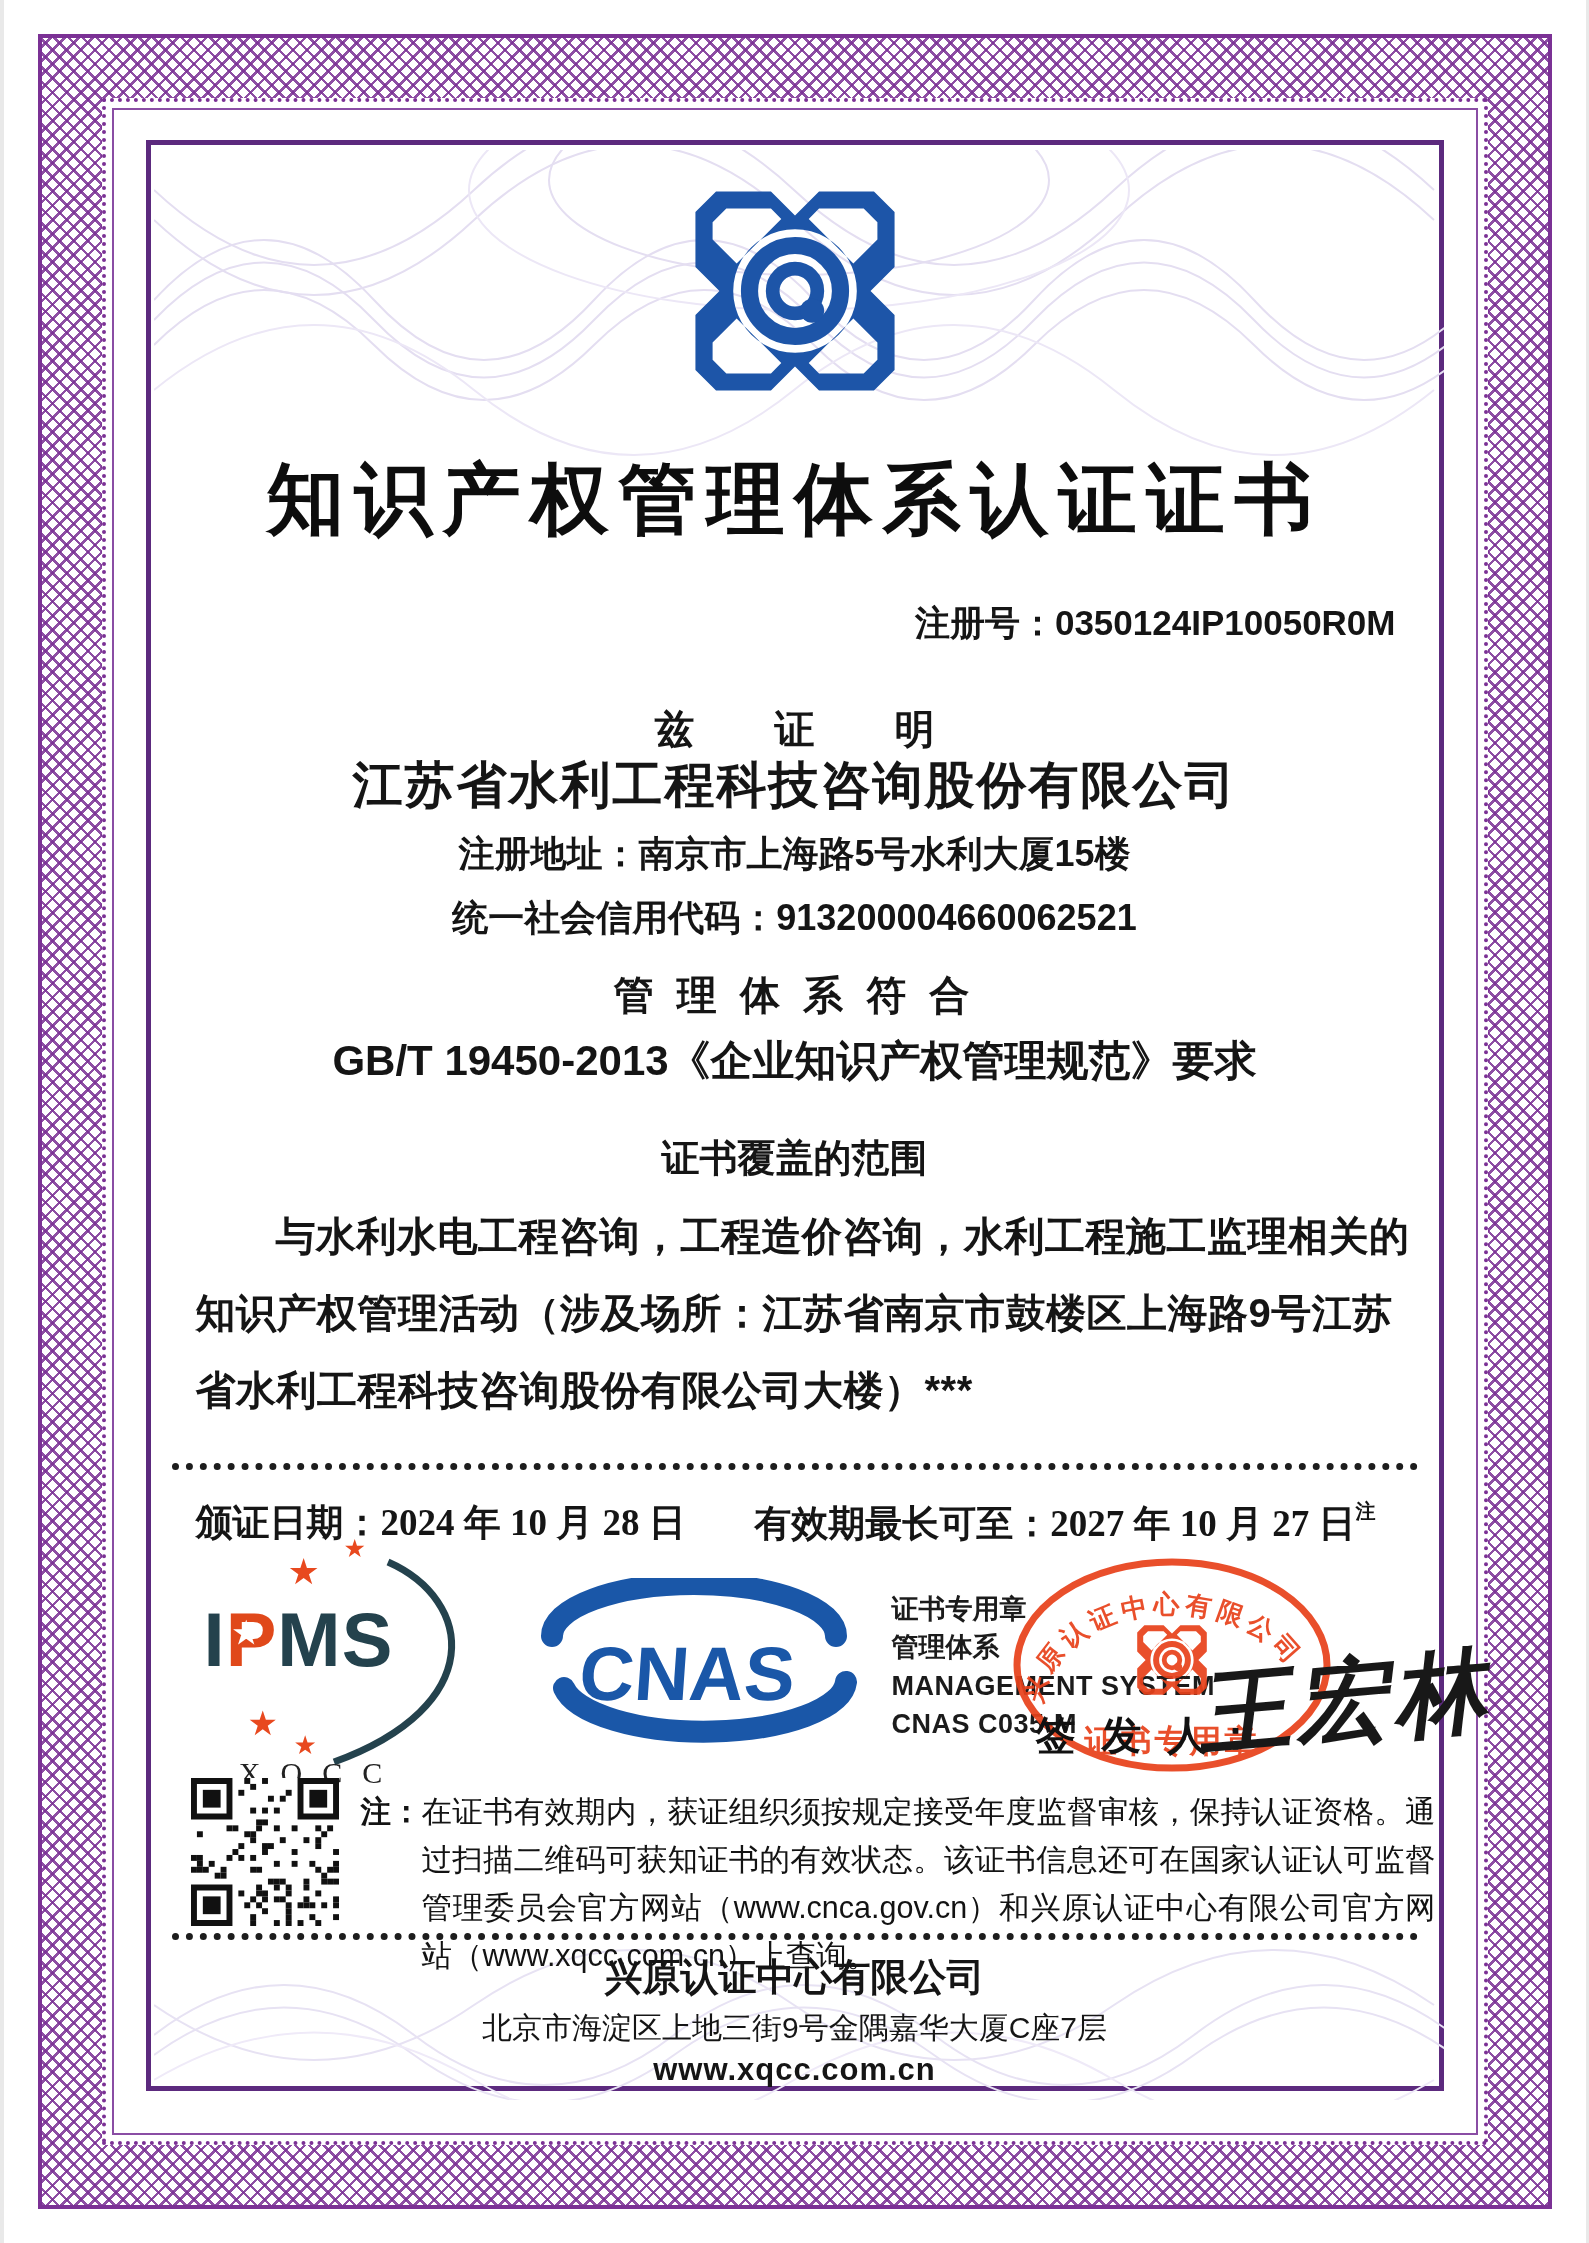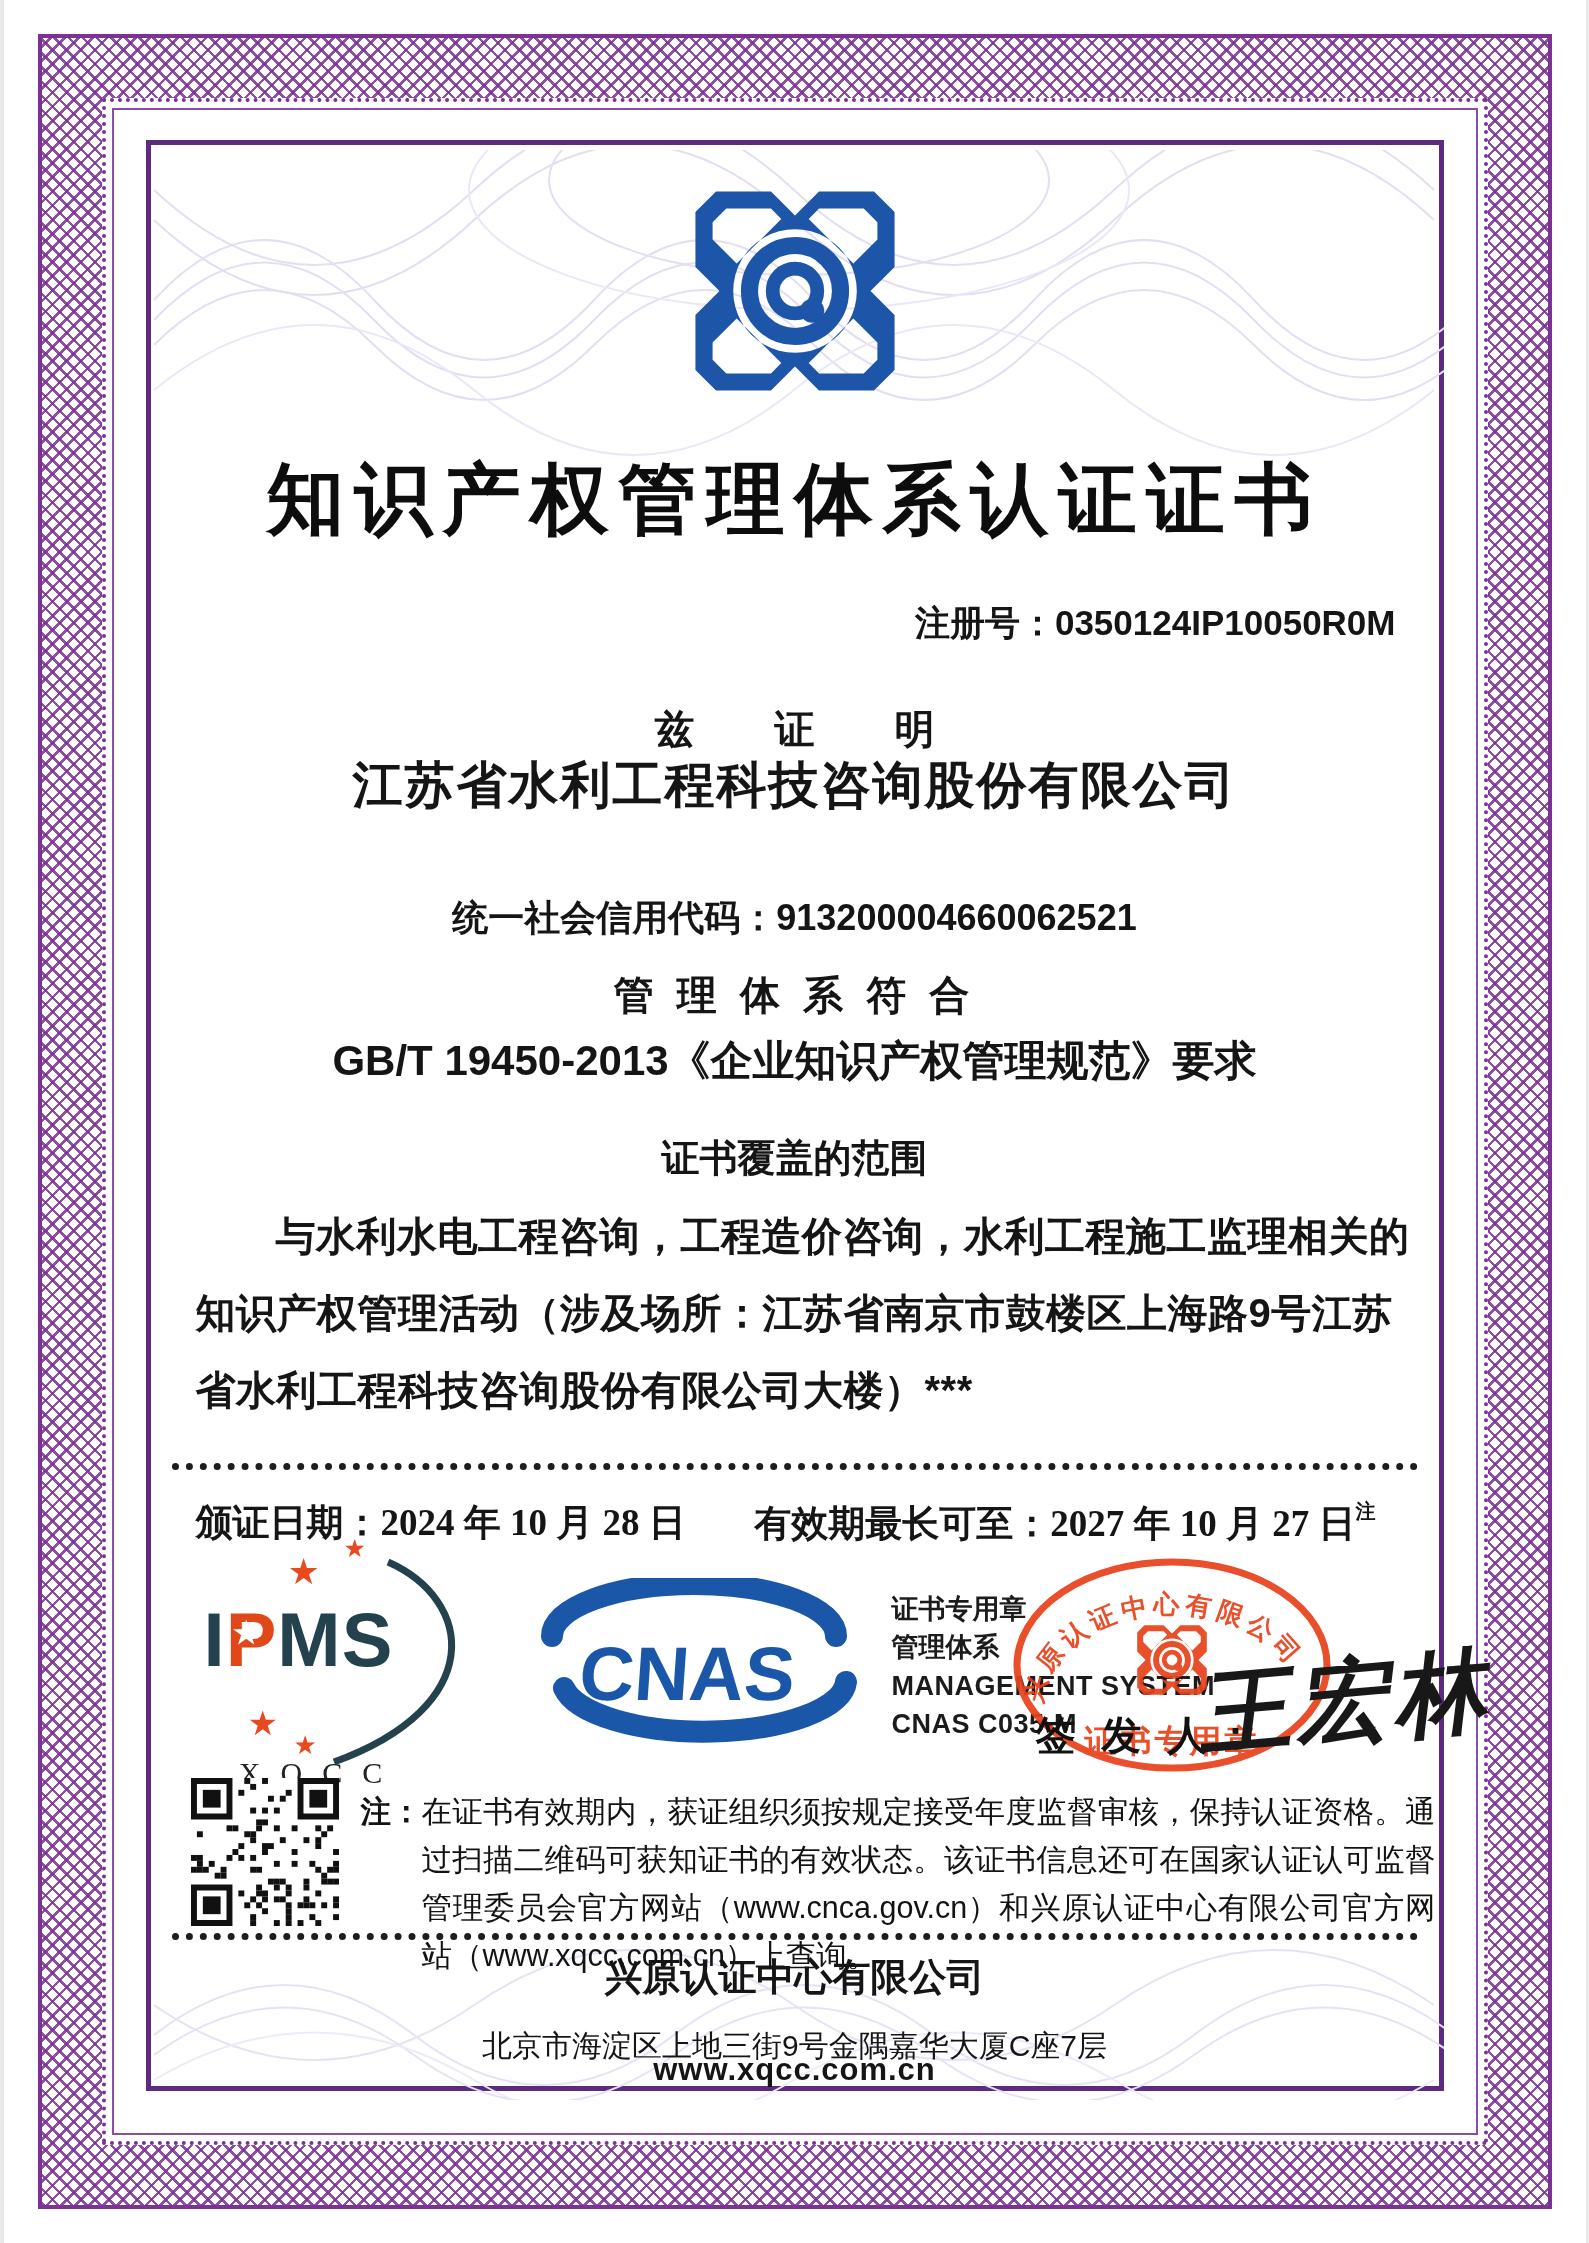--- a/index.html
+++ b/index.html
@@ -75,21 +75,21 @@
 
   
   .qr{ position:absolute; left:187px; top:1778px; width:148px; height:148px;}
   .note{ position:absolute; left:357px; top:1788px; width:1075px; display:flex;
          font-size:30.5px; line-height:1.57; color:#131313;}
   .note .lbl{ flex:0 0 52px; font-weight:600;}
   .note .txt{ flex:1; text-align:justify;}
 
   
   .f-name{ top:1952px; font-size:38px; font-weight:800;}
-  .f-addr{ top:2008px; font-size:30px; font-weight:500;margin-top:18px;}
+  .f-addr{ top:2008px; font-size:30px; font-weight:500;}
   .f-web{ top:2052px; font-size:31px; font-weight:600; letter-spacing:1px;}
 </style>
 </head>
 <body>
 
 <svg width="0" height="0" style="position:absolute" aria-hidden="true">
   <symbol id="xq-emblem" viewBox="0 0 120 120">
     <path fill="currentColor" fill-rule="evenodd" d="
       M14,2 H46 L60,16 L74,2 H106 L118,14 V46 L104,60 L118,74 V106 L106,118 H74 L60,104 L46,118 H14 L2,106 V74 L16,60 L2,46 V14 Z
       M20,12 H46 L52,18 L26,44 L12,30 V20 Z
@@ -136,20 +136,21 @@
   </svg>
 
   <div class="row title">知识产权管理体系认证证书</div>
 
   <div class="row reg">
     <span>注册号：</span><span>0350124IP10050R0M</span>
   </div>
 
   <div class="row attest">兹　　证　　明</div>
   <div class="row company">江苏省水利工程科技咨询股份有限公司</div>
+  <div class="row addr">注册地址：南京市上海路5号水利大厦15楼</div>
   <div class="row credit">统一社会信用代码：913200004660062521</div>
   <div class="row conform">管 理 体 系 符 合</div>
   <div class="row standard">GB/T 19450-2013《企业知识产权管理规范》要求</div>
   <div class="row scope-h">证书覆盖的范围</div>
   <div class="scope">与水利水电工程咨询，工程造价咨询，水利工程施工监理相关的知识产权管理活动（涉及场所：江苏省南京市鼓楼区上海路9号江苏省水利工程科技咨询股份有限公司大楼）***</div>
 
   <div class="dotline dot1"></div>
 
   <div class="dates">
     <div>

